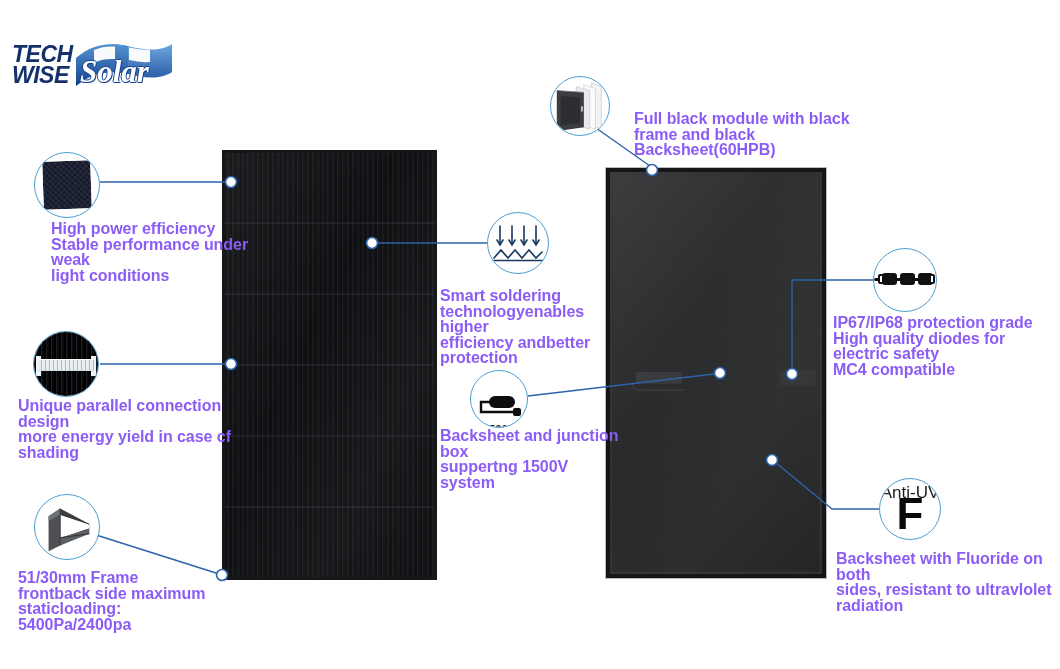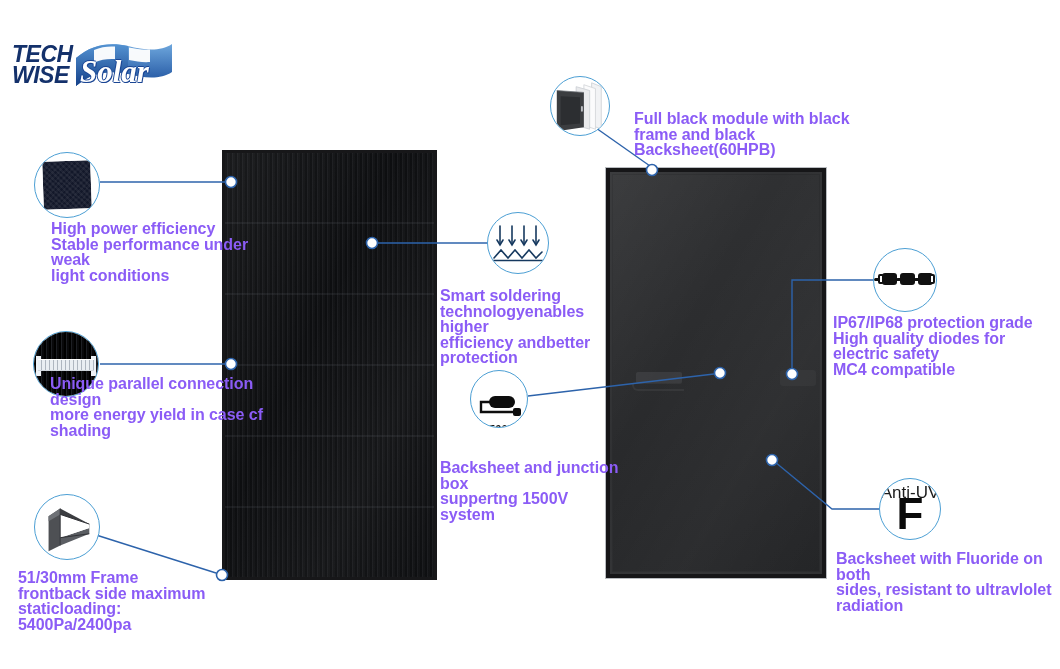--- a/index.html
+++ b/index.html
@@ -329,32 +329,32 @@
     <div class="uv-art">
       <div class="tag">Anti-UV</div>
       <div class="letter">F</div>
     </div>
   </div>
 
   <div class="caption" style="left:8px; top:221px; width:215px;margin-left:43px;">High power efficiency
 Stable performance under weak
 light conditions</div>
 
-  <div class="caption" style="left:18px; top:376px; width:215px;margin-left:32px;">Unique parallel connection design
+  <div class="caption" style="left:18px; top:398px; width:215px;">Unique parallel connection design
 more energy yield in case cf shading</div>
 
   <div class="caption" style="left:18px; top:570px; width:215px;">51/30mm Frame
 frontback side maximum
 staticloading: 5400Pa/2400pa</div>
 
   <div class="caption" style="left:440px; top:288px; width:180px;">Smart soldering
 technologyenables higher
 efficiency andbetter protection</div>
 
-  <div class="caption" style="left:440px; top:460px; width:185px;">Backsheet and junction box
+  <div class="caption" style="left:440px; top:428px; width:185px;">Backsheet and junction box
 suppertng 1500V system</div>
 
   <div class="caption" style="left:634px; top:111px; width:240px;">Full black module with black
 frame and black Backsheet(60HPB)</div>
 
   <div class="caption" style="left:833px; top:315px; width:230px;">IP67/IP68 protection grade
 High quality diodes for electric safety
 MC4 compatible</div>
 
   <div class="caption" style="left:836px; top:551px; width:228px;">Backsheet with Fluoride on both

